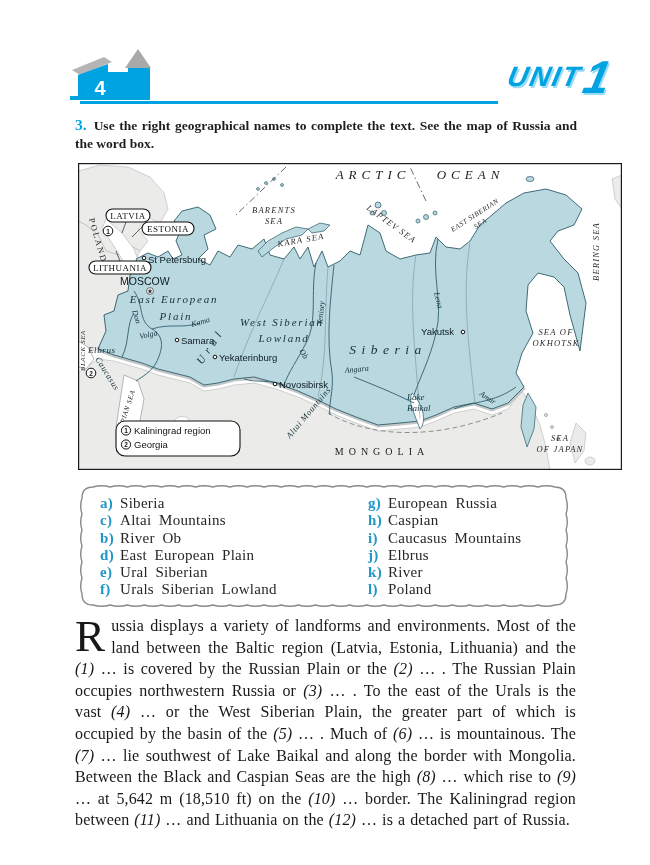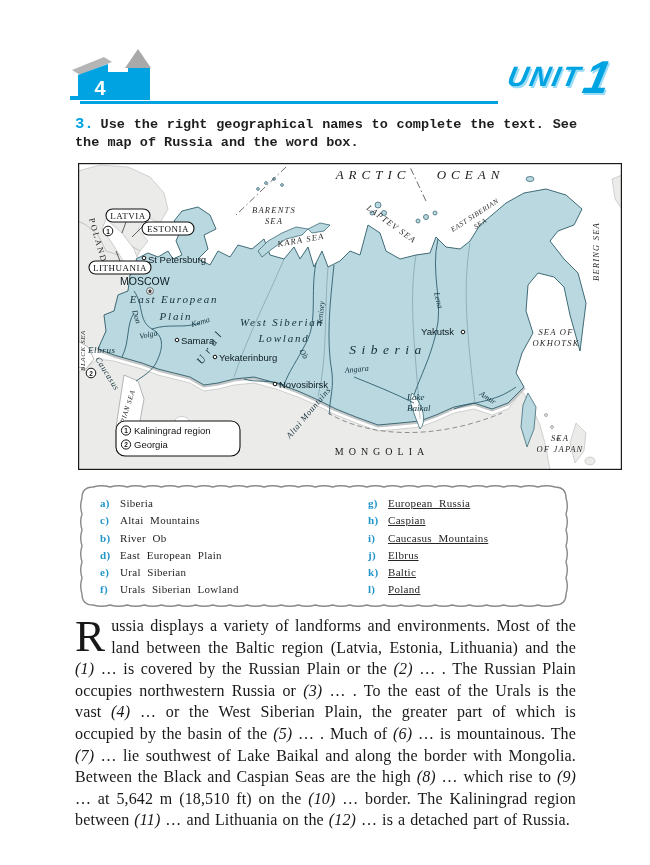--- a/index.html
+++ b/index.html
@@ -10,21 +10,21 @@
   #logo{position:absolute;left:70px;top:44px;}
   #header-line{position:absolute;left:80px;top:101px;width:418px;height:3px;background:#00a3e2;}
   #unit{position:absolute;right:40px;top:50px;transform:skewX(-12deg);color:#00a3e2;
         font-family:"Liberation Sans",sans-serif;font-style:italic;font-weight:bold;
         text-shadow:2px 2px 0 #9adcf5;white-space:nowrap;}
   #unit .u-word{font-size:28px;letter-spacing:2px;}
   #unit .u-num{font-size:46px;margin-left:3px;vertical-align:-7px;}
 
   
   #exercise{position:absolute;left:75px;top:116px;width:502px;
-            font-family:Liberation Mono, monospace;font-weight:bold;font-size:13.5px;
+            font-family:Liberation Serif, serif;font-weight:bold;font-size:13.5px;
             line-height:17.5px;text-align:justify;color:#1e1e1e;}
   #exercise .ex-num{color:#00a3e2;font-size:15.5px;margin-right:7px;}
 
   
   #map{position:absolute;left:78px;top:163px;width:544px;height:305px;}
   .m-sea{font:italic 8.5px "Liberation Serif",serif;fill:#2a2a2a;letter-spacing:1.2px;}
   .m-sea-sm{font:italic 7px "Liberation Serif",serif;fill:#2a2a2a;letter-spacing:.6px;}
   .m-ocean{font:italic 13px "Liberation Serif",serif;fill:#222;letter-spacing:5px;word-spacing:18px;}
   .m-phys{font:italic 11px "Liberation Serif",serif;fill:#15303a;letter-spacing:1.8px;}
   .m-phys-big{font:italic 13.5px "Liberation Serif",serif;fill:#15303a;letter-spacing:5.5px;}
@@ -34,23 +34,23 @@
   .m-river{font:italic 8px "Liberation Serif",serif;fill:#10323e;}
   .m-country{font:8.5px "Liberation Serif",serif;fill:#222;letter-spacing:2px;}
   .m-mongolia{font:10px "Liberation Serif",serif;fill:#222;letter-spacing:5px;}
   .m-box-label{font:9px "Liberation Serif",serif;fill:#111;letter-spacing:.5px;}
   .m-legend{font:9.5px "Liberation Sans",sans-serif;fill:#111;}
   .m-num{font:bold 6.5px "Liberation Sans",sans-serif;fill:#111;}
 
   
   #wordbox{position:absolute;left:82px;top:487px;width:485px;height:120px;}
   #wordbox svg.border{position:absolute;left:-3px;top:-5px;}
-  .wb-col{position:absolute;top:8px;font-size:11px;letter-spacing:.3px;word-spacing:3.5px;color:#262626;}
+  .wb-col{position:absolute;top:8px;font-size:15px;letter-spacing:.3px;word-spacing:3.5px;color:#262626;}
   .wb-col1{left:18px;}
-  .wb-col2{left:286px;text-decoration:underline;}
+  .wb-col2{left:286px;}
   .wb-row{height:17.3px;line-height:17.3px;white-space:nowrap;}
   .wb-letter{display:inline-block;width:20px;color:#2196c9;font-weight:bold;}
 
   
   #maintext{position:absolute;left:75px;top:615px;width:501px;font-size:16px;
             line-height:21.6px;text-align:justify;letter-spacing:.15px;word-spacing:.8px;color:#181818;}
   #dropcap{float:left;font-size:45px;line-height:36px;padding:3px 6px 0 0;}
   .it{font-style:italic;}
 </style>
 </head>
@@ -257,21 +257,21 @@
       <div class="wb-row"><span class="wb-letter">b)</span><span>River Ob</span></div>
       <div class="wb-row"><span class="wb-letter">d)</span><span>East European Plain</span></div>
       <div class="wb-row"><span class="wb-letter">e)</span><span>Ural Siberian</span></div>
       <div class="wb-row"><span class="wb-letter">f)</span><span>Urals Siberian Lowland</span></div>
     </div>
     <div class="wb-col wb-col2">
       <div class="wb-row"><span class="wb-letter">g)</span><span>European Russia</span></div>
       <div class="wb-row"><span class="wb-letter">h)</span><span>Caspian</span></div>
       <div class="wb-row"><span class="wb-letter">i)</span><span>Caucasus Mountains</span></div>
       <div class="wb-row"><span class="wb-letter">j)</span><span>Elbrus</span></div>
-      <div class="wb-row"><span class="wb-letter">k)</span><span>Baltic</span></div>
+      <div class="wb-row"><span class="wb-letter">k)</span><span>River</span></div>
       <div class="wb-row"><span class="wb-letter">l)</span><span>Poland</span></div>
     </div>
   </div>
 
   <div id="maintext">
     <span id="dropcap">R</span><span><span>ussia displays a variety of landforms and environments. Most of the land between the Baltic region (Latvia, Estonia, Lithuania) and the </span><span class="it">(1)</span><span> … is covered by the Russian Plain or the </span><span class="it">(2)</span><span> … . The Russian Plain occupies northwestern Russia or </span><span class="it">(3)</span><span> … . To the east of the Urals is the vast </span><span class="it">(4)</span><span> … or the West Siberian Plain, the greater part of which is occupied by the basin of the </span><span class="it">(5)</span><span> … . Much of </span><span class="it">(6)</span><span> … is mountainous. The </span><span class="it">(7)</span><span> … lie southwest of Lake Baikal and along the border with Mongolia. Between the Black and Caspian Seas are the high </span><span class="it">(8)</span><span> … which rise to </span><span class="it">(9)</span><span> … at 5,642 m (18,510 ft) on the </span><span class="it">(10)</span><span> … border. The Kaliningrad region between </span><span class="it">(11)</span><span> … and Lithuania on the </span><span class="it">(12)</span><span> … is a detached part of Russia.</span></span>
   </div>
 
 </div>
 

